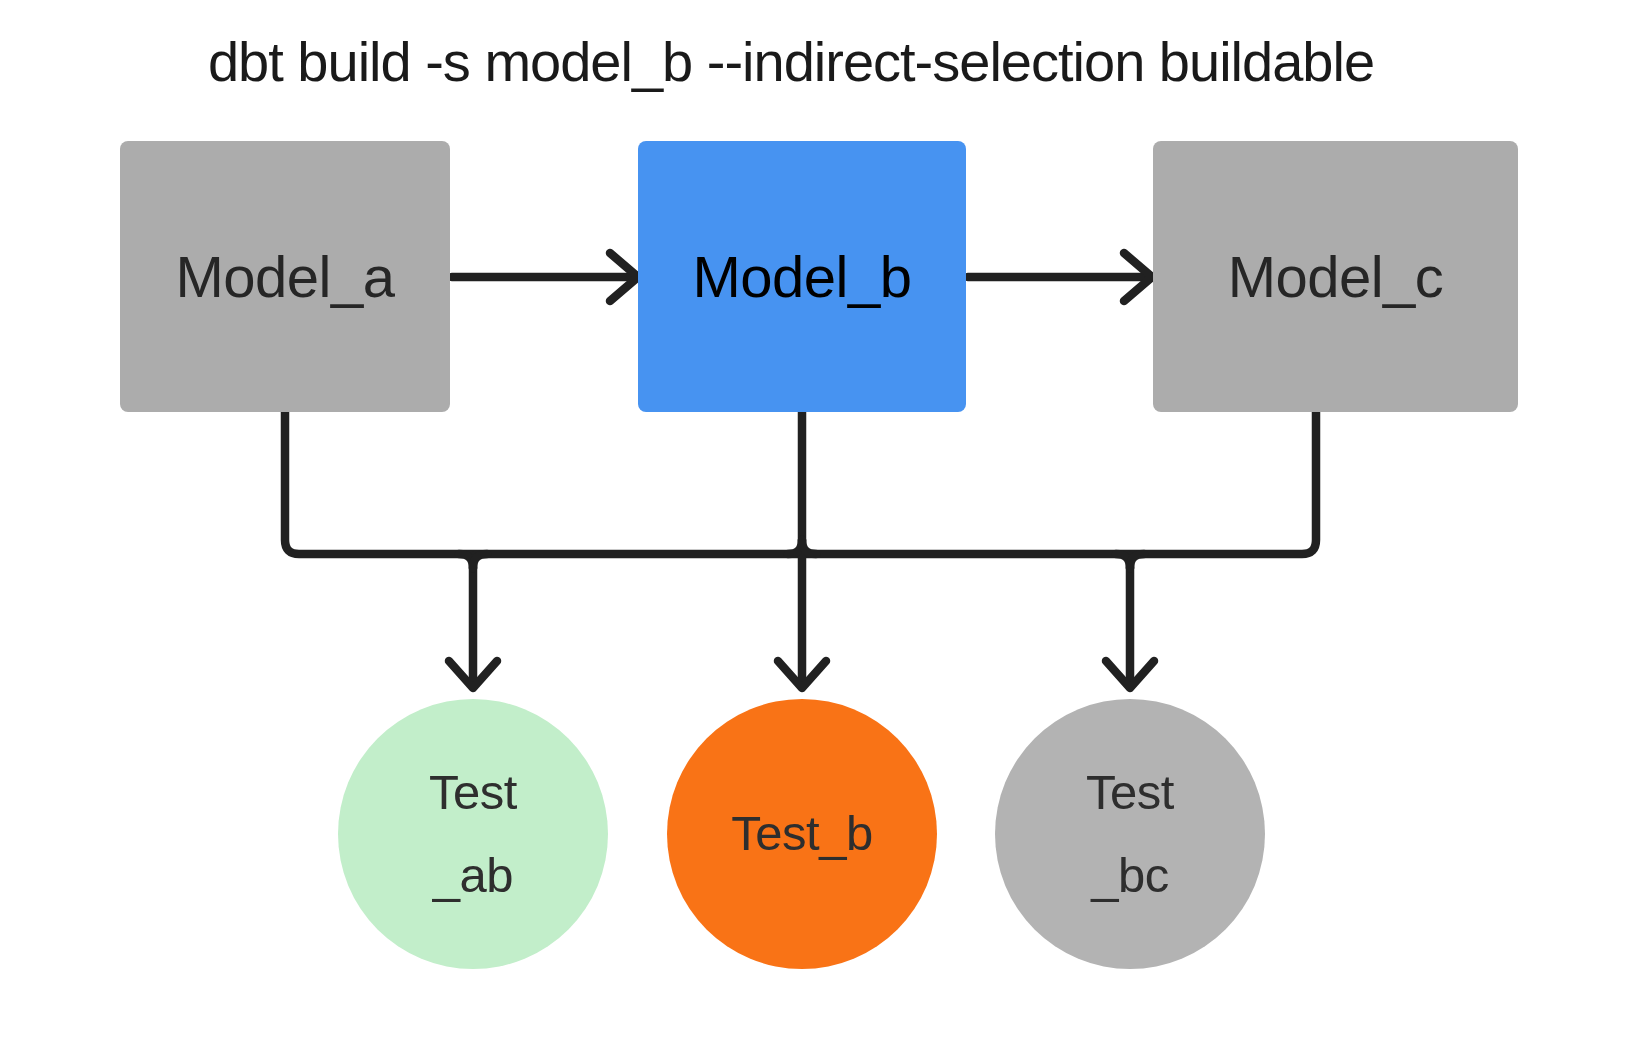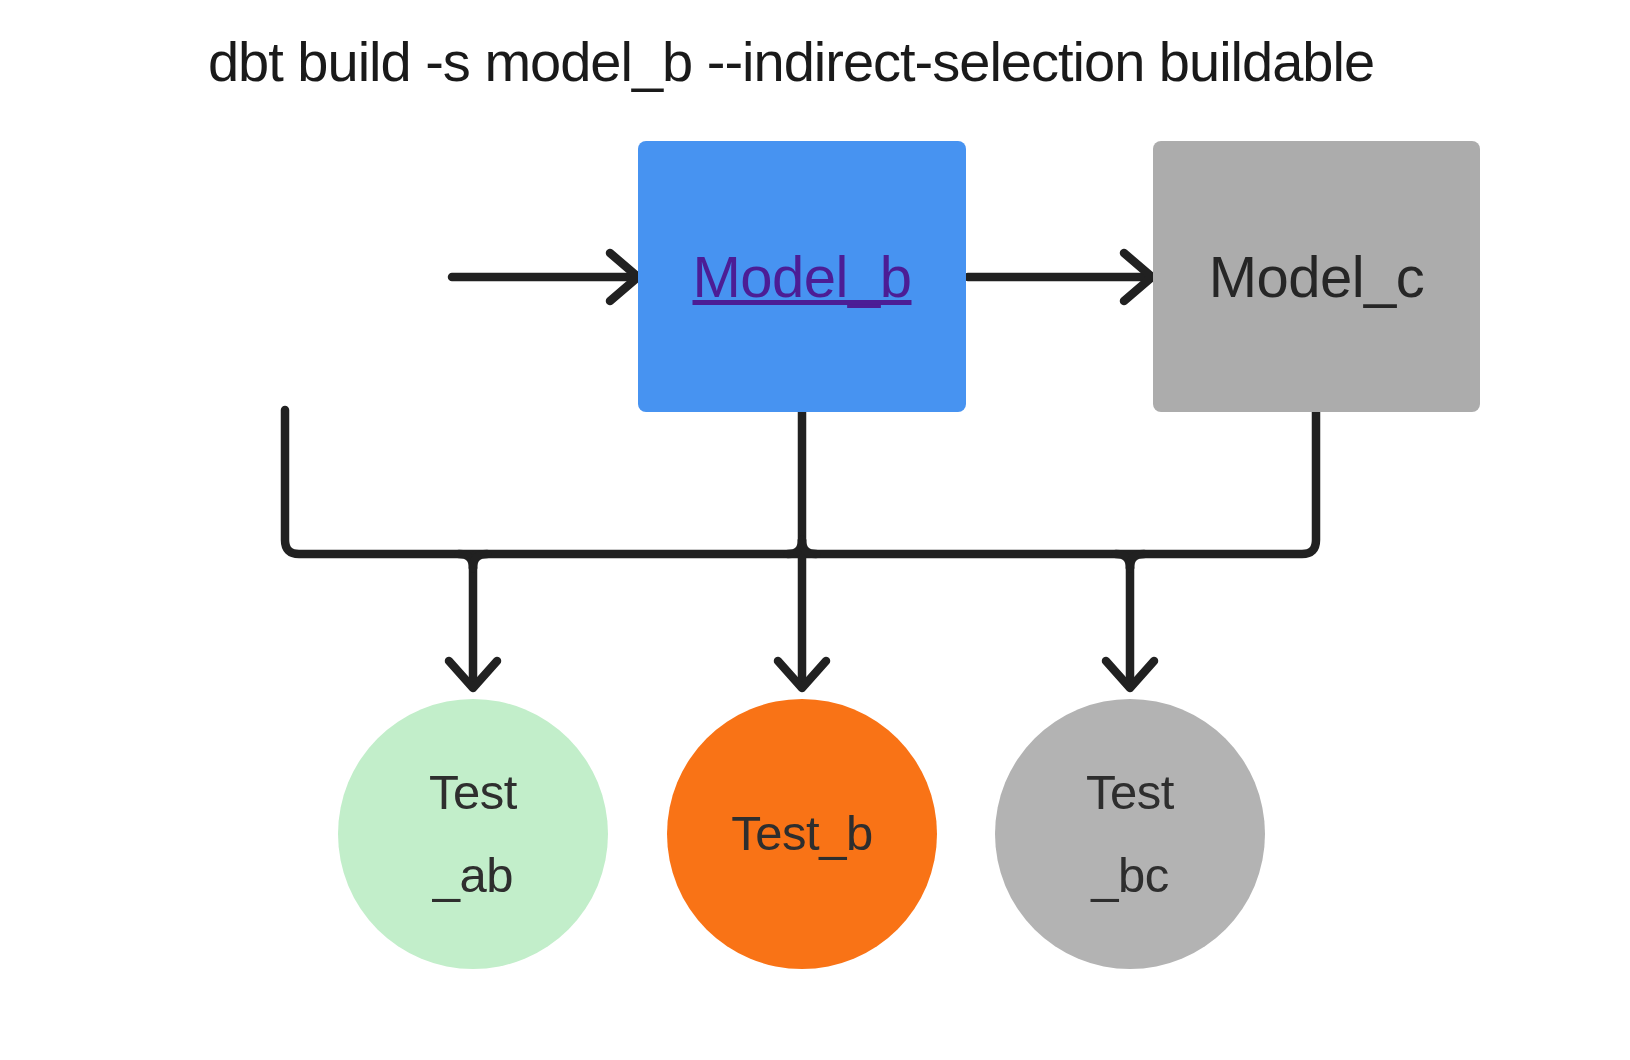--- a/index.html
+++ b/index.html
@@ -31,21 +31,21 @@
     border-radius: 8px;
     display: flex;
     align-items: center;
     justify-content: center;
     font-size: 58px;
     letter-spacing: -0.5px;
     color: #262626;
   }
   #model-a { left: 120px;  width: 330px; }
   #model-b { left: 638px;  width: 328px; }
-  #model-c { left: 1153px; width: 327px; align-items: center; }
+  #model-c { left: 1153px; width: 365px; align-items: center; }
   .test-circle {
     position: absolute;
     top: 699px;
     width: 270px;
     height: 270px;
     border-radius: 50%;
     display: flex;
     flex-direction: column;
     align-items: center;
     justify-content: center;
@@ -98,22 +98,25 @@
     <path d="M459 554 Q473 554 473 568"></path>
     <path d="M487 554 Q473 554 473 568"></path>
     <path d="M449 661 L473 688 L497 661"></path>
 
     <path d="M1130 556 V686"></path>
     <path d="M1116 554 Q1130 554 1130 568"></path>
     <path d="M1144 554 Q1130 554 1130 568"></path>
     <path d="M1106 661 L1130 688 L1154 661"></path>
   </svg>
 
+  <div id="model-a" class="model-box" style="background-color: rgb(172, 172, 172);">
+    <span>Model_a</span>
+  </div>
 
-  <div id="model-b" class="model-box" style="color: #4c1d95; background-color: rgb(71, 147, 241); text-decoration: underline;">
+  <div id="model-b" class="model-box" style="color: #000000; background-color: rgb(71, 147, 241);">
     <span>Model_b</span>
   </div>
 
   <div id="model-c" class="model-box" style="background-color: rgb(172, 172, 172);">
     <span>Model_c</span>
   </div>
 
   <div id="test-ab" class="test-circle" style="background-color: rgb(194, 238, 202);">
     <div>Test</div>
     <div>_ab</div>

